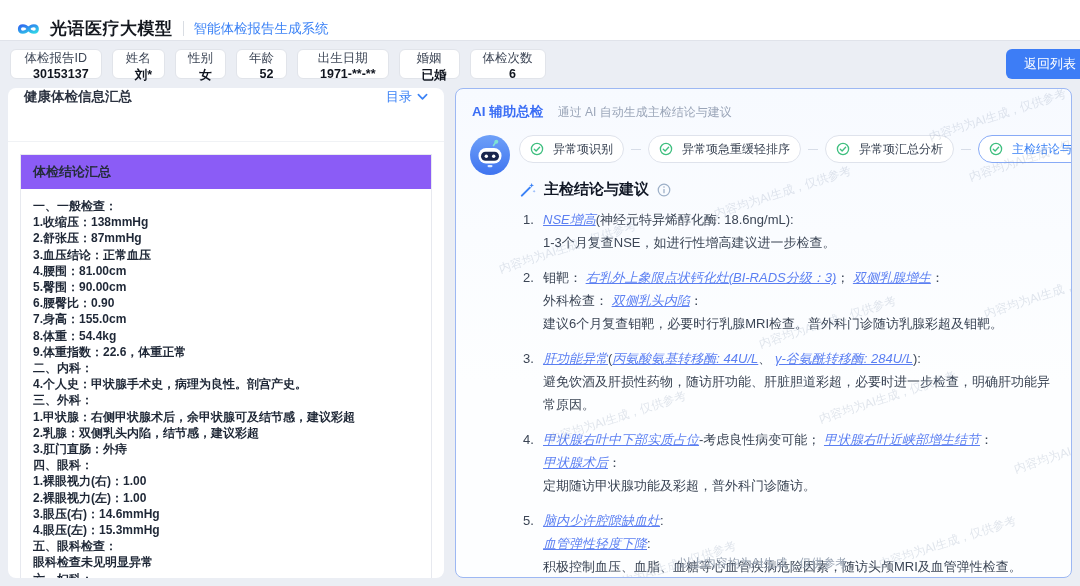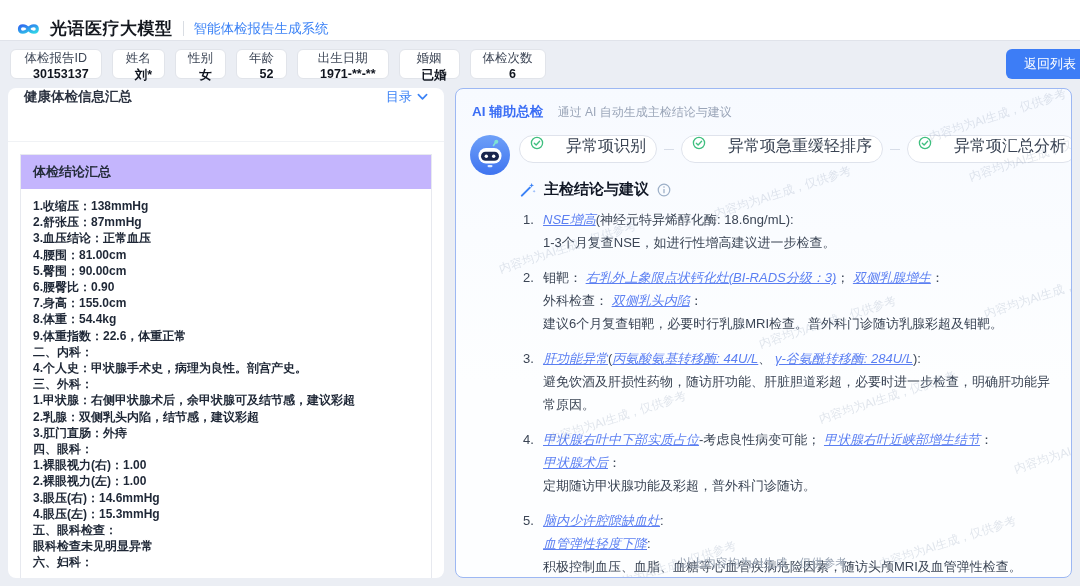--- a/index.html
+++ b/index.html
@@ -27,34 +27,34 @@
   
   .main { position:absolute; left:8px; right:8px; top:88px; bottom:8px; display:flex; gap:11px; }
 
   
   .left-card { width:436px; background:#fff; border-radius:8px; overflow:hidden; display:flex; flex-direction:column; flex:none; }
   .card-head { height:54px; flex:none; display:flex; align-items:flex-start; justify-content:space-between; padding:0 16px; border-bottom:1px solid #f0f2f5; }
   .card-title { font-size:13.5px; color:#2b3240; font-weight:600; }
   .toc { color:#3b82f6; font-size:13px; display:flex; align-items:center; gap:5px; cursor:pointer; }
   .left-body { flex:1; padding:12px 12px 0 12px; overflow:hidden; }
   .inner-box { border:1px solid #e7e9ef; border-bottom:none; height:110%; }
-  .inner-head { background:#c4b5fd; padding:8px 12px; font-size:13px; color:#242c3a; font-weight:600; }
+  .inner-head { background:#8b5cf6; padding:8px 12px; font-size:13px; color:#242c3a; font-weight:600; }
   .inner-content { padding:9px 12px; }
   .line { font-size:12px; line-height:16.2px; font-weight:700; color:#1e2736; white-space:nowrap; }
 
   
   .right-card { flex:1; background:linear-gradient(180deg,#f7faff 0%,#fdfeff 60%); border:1px solid #9db8f3; border-radius:8px; position:relative; overflow:hidden; }
   .ai-head { padding:13px 16px 6px; position:relative; z-index:1; }
   .ai-title { color:#3b6ef5; font-weight:800; font-size:13.5px; }
   .ai-sub { color:#9aa5b8; font-size:12px; margin-left:10px; }
   .ai-body { display:flex; gap:9px; padding:8px 14px 0 14px; position:relative; z-index:1; }
   .avatar { width:40px; height:40px; flex:none; }
   .ai-content { flex:1; min-width:0; }
   .steps { display:flex; align-items:center; }
-  .step-pill { display:inline-flex; gap:22px; height:28px; border:1px solid #dfe3ec; border-radius:15px; background:#fff; padding:0 10px; font-size:16px; color:#3a4454; white-space:nowrap; cursor:pointer; }
+  .step-pill { display:inline-flex; align-items:center; gap:9px; height:28px; border:1px solid #dfe3ec; border-radius:15px; background:#fff; padding:0 10px; font-size:12px; color:#3a4454; white-space:nowrap; cursor:pointer; }
   .step-pill.active { border-color:#88abf7; color:#3b82f6; }
   .step-line { flex:1; height:1px; background:#d7dde8; min-width:10px; margin:0 7px; }
   .section-title { display:flex; align-items:center; gap:8px; margin:17px 0 9px; font-size:15px; font-weight:800; color:#101725; }
   ol.conclusions { margin:0; padding:0 0 0 4px; list-style:none; }
   li.citem { display:flex; margin-bottom:12px; }
   .cnum { width:20px; flex:none; font-size:13px; line-height:23px; color:#3b4555; }
   .clines { flex:1; min-width:0; }
   .cline { font-size:13px; line-height:23px; color:#3b4555; }
   .lk { color:#5b7ff2; text-decoration:underline; font-style:italic; cursor:pointer; }
   .rfooter { position:absolute; bottom:5px; left:0; right:0; text-align:center; color:#98a3b3; font-size:12px; z-index:1; }
@@ -128,20 +128,21 @@
           <span>目录</span>
           <svg width="11" height="8" viewBox="0 0 12 8">
             <path d="M1.5 1.5 L6 6 L10.5 1.5" stroke="#3b82f6" stroke-width="1.8" fill="none" stroke-linecap="round" stroke-linejoin="round"></path>
           </svg>
         </span>
       </div>
       <div class="left-body">
         <div class="inner-box">
           <div class="inner-head">体检结论汇总</div>
           <div class="inner-content" id="left-lines">
+              <div class="line">一、一般检查：</div>
               <div class="line">1.收缩压：138mmHg</div>
               <div class="line">2.舒张压：87mmHg</div>
               <div class="line">3.血压结论：正常血压</div>
               <div class="line">4.腰围：81.00cm</div>
               <div class="line">5.臀围：90.00cm</div>
               <div class="line">6.腰臀比：0.90</div>
               <div class="line">7.身高：155.0cm</div>
               <div class="line">8.体重：54.4kg</div>
               <div class="line">9.体重指数：22.6，体重正常</div>
               <div class="line">二、内科：</div>

